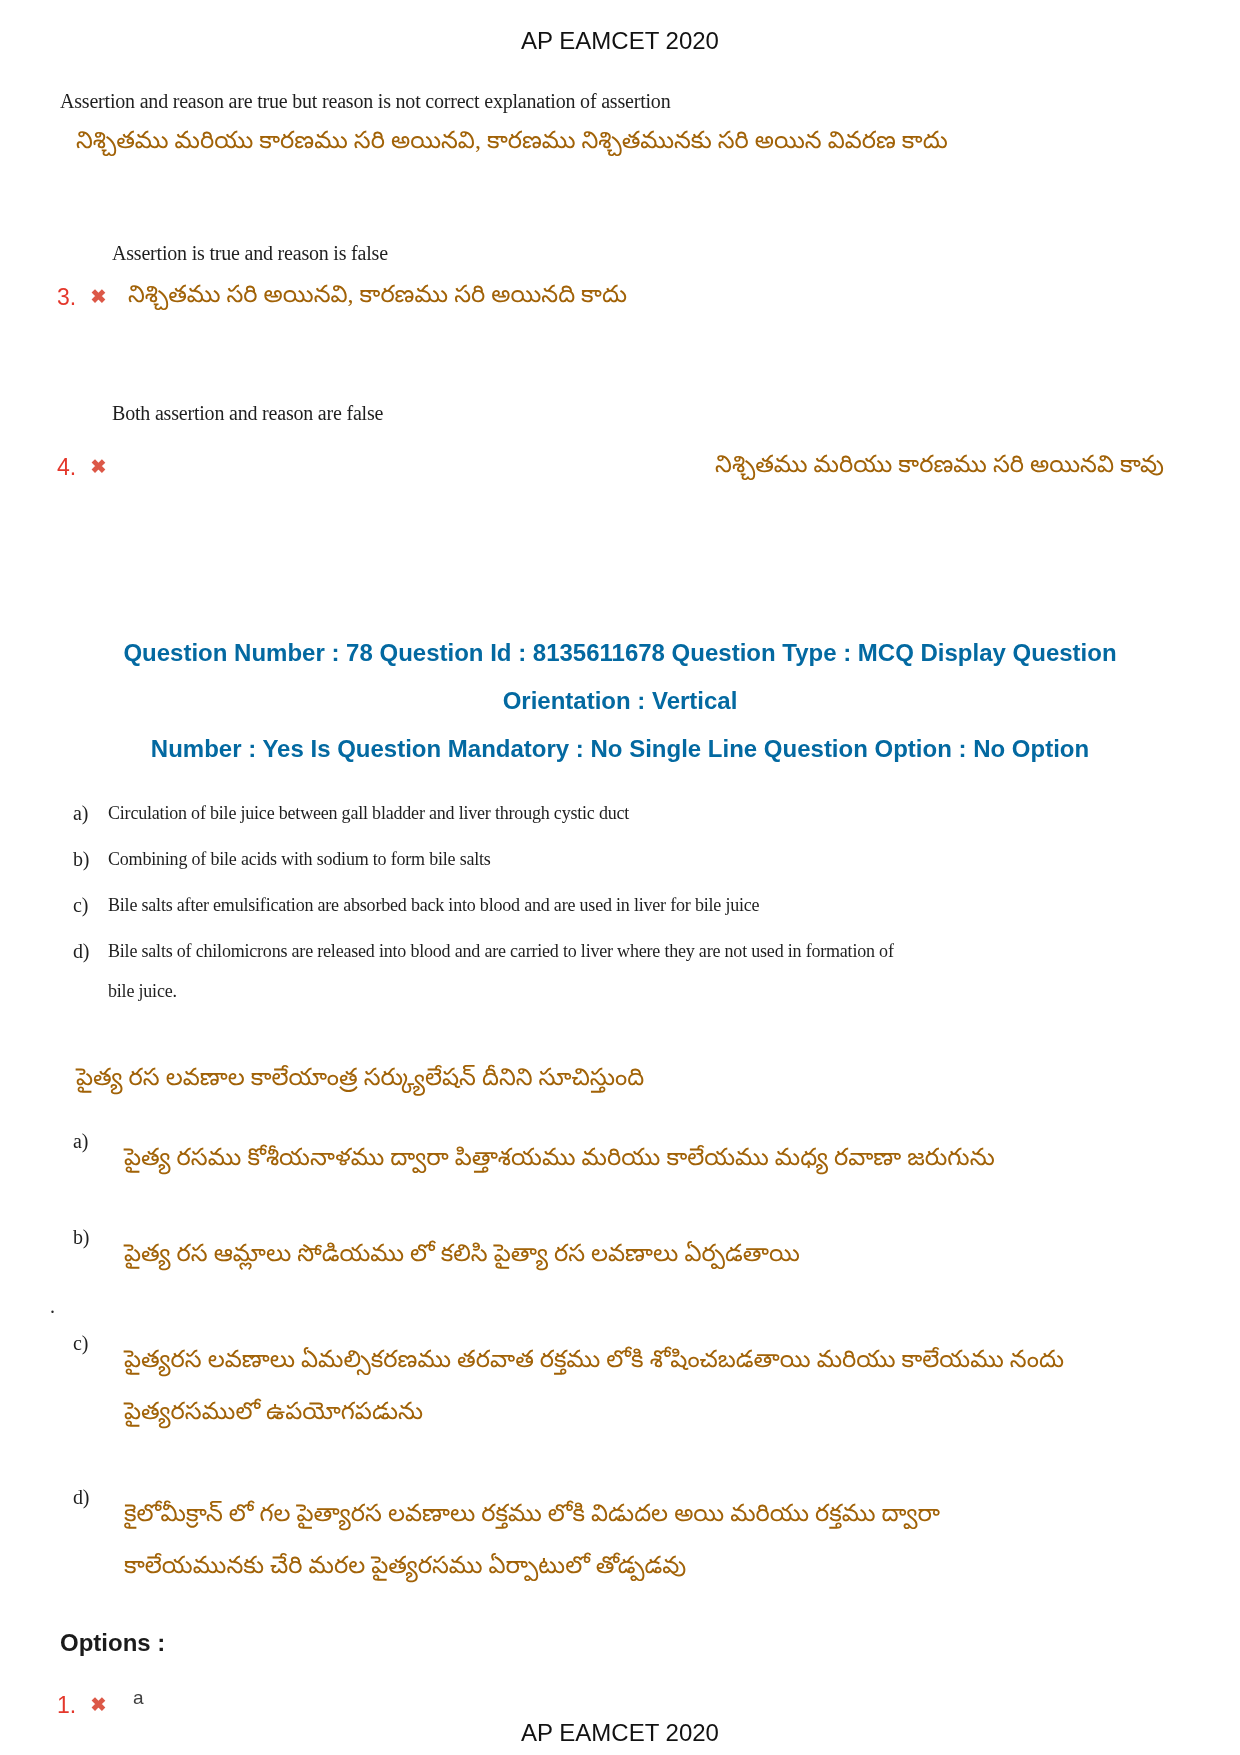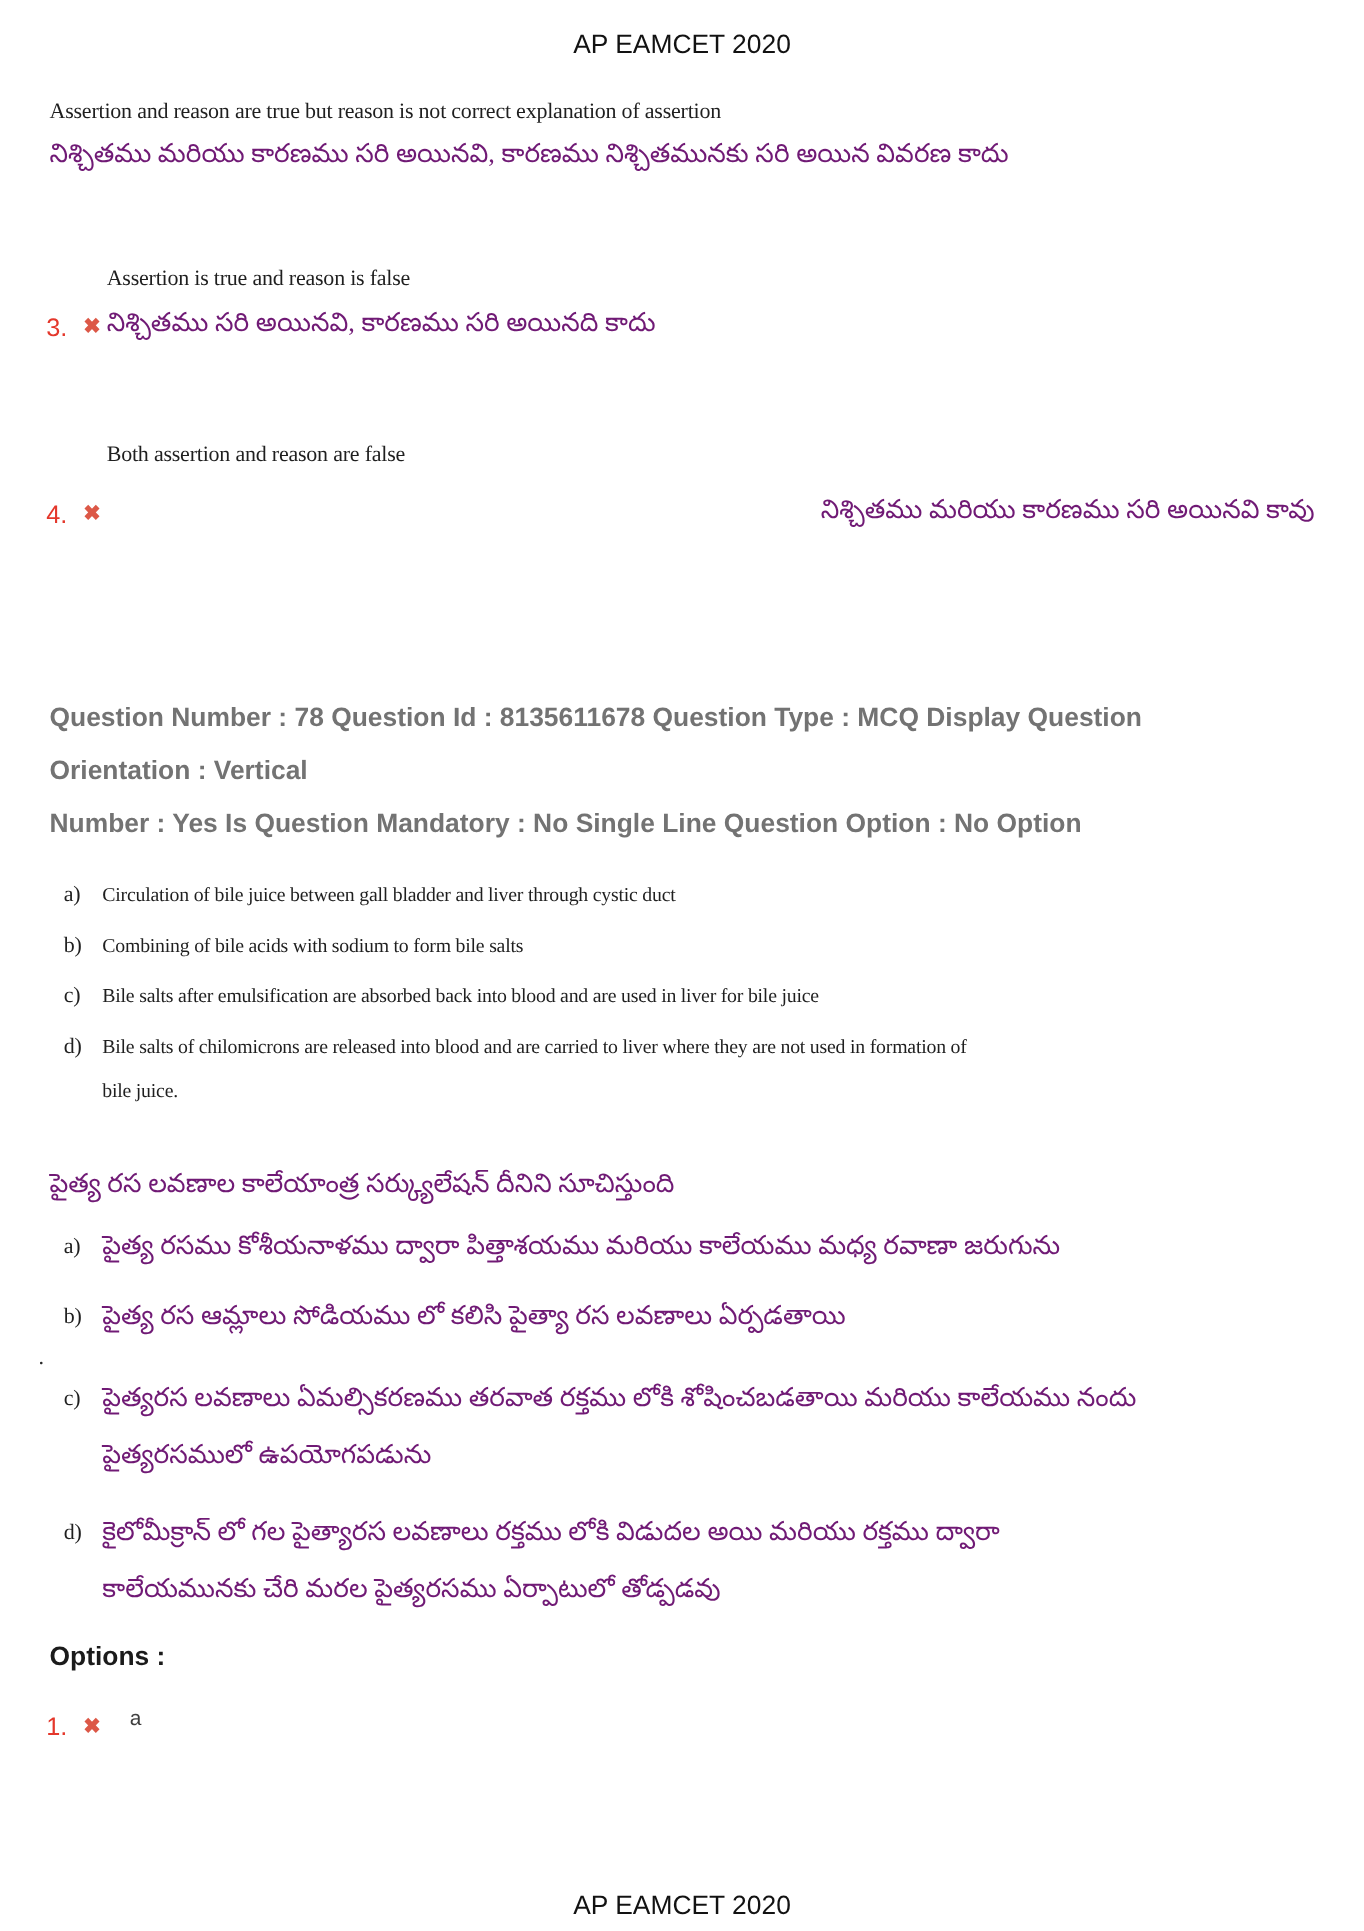--- a/index.html
+++ b/index.html
@@ -12,34 +12,34 @@
     font-family: "Liberation Serif", serif;
     color: #1f1f1f;
   }
   .header-title {
     padding-top: 27px;
     text-align: center;
     font-family: "Liberation Sans", sans-serif;
     font-size: 24px;
     color: #121212;
   }
-  .content { padding: 0 45px; }
+  .content { padding: 0 60px; }
 
   .serif {
     font-family: "Liberation Serif", serif;
     font-size: 20px;
     letter-spacing: -0.2px;
     color: #1f1f1f;
     margin: 0;
   }
   .telugu {
     font-family: "Liberation Serif", serif;
     font-size: 24px;
-    color: #701a75;
-    margin: 0;
+    color: #a16207;
+    margin: 16px;
   }
 
   .en-assert { margin-top: 32px; line-height: 28px; }
   .te-assert { margin-top: 8px; line-height: 34px; }
 
   .numbered { position: relative; padding-left: 52px; }
   .opt3 { margin-top: 82px; }
   .opt4 { margin-top: 88px; }
   .numbered .opt-en { line-height: 28px; }
   .numbered .opt-te { margin-top: 10px; line-height: 34px; }
@@ -61,22 +61,23 @@
     margin-left: 8px;
     position: relative;
     top: -2px;
   }
 
   .meta {
     margin-top: 148px;
     font-family: "Liberation Sans", sans-serif;
     font-weight: 700;
     font-size: 24px;
-    color: #737373;
+    color: #0369a1;
     line-height: 48px;
+    text-align: center;
   }
   .meta div { white-space: nowrap; }
 
   .stem { margin-top: 16px; line-height: 30px; }
 
   .q-row { display: flex; margin-top: 6px; }
   .q-row.first { margin-top: 20px; }
   .q-label {
     flex: 0 0 35px;
     margin-left: 13px;

